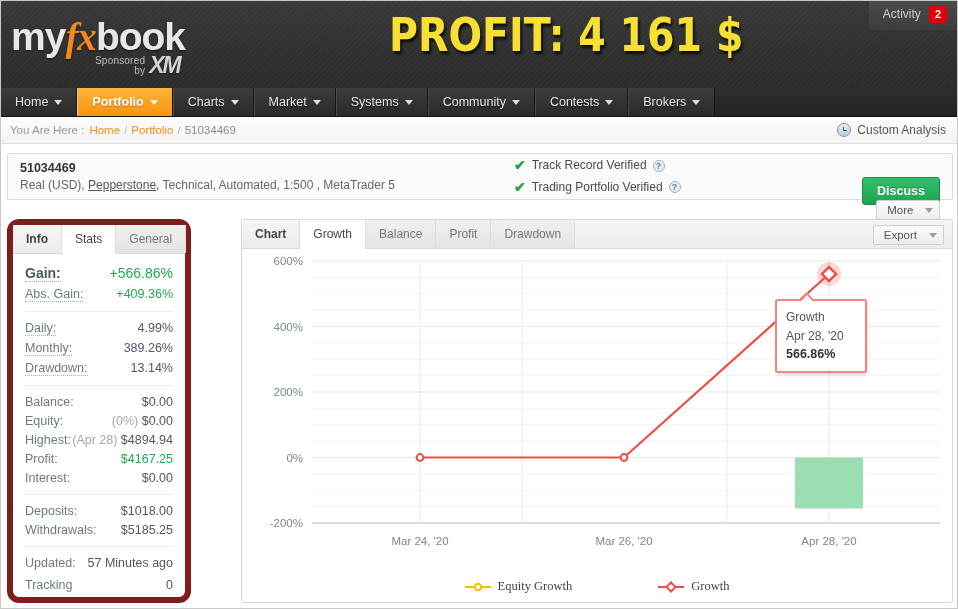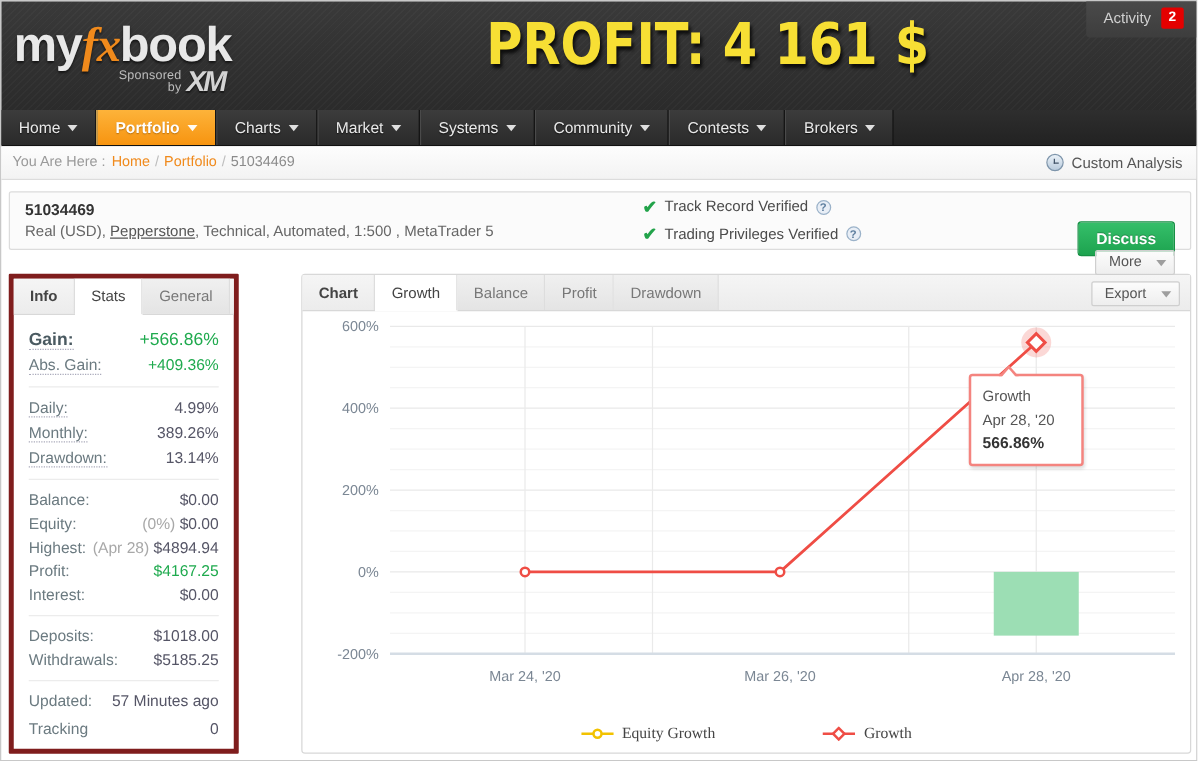--- a/index.html
+++ b/index.html
@@ -155,21 +155,21 @@
     color: #fff; font-size: 12.5px; font-weight: bold;
     padding: 6px 14px; border-radius: 3px; cursor: pointer;
     text-shadow: 0 -1px 0 rgba(0,0,0,.25);
     border: 1px solid #169044;
     margin-top: 28px;
   }
 
   
   .stats-panel {
     position: absolute; left: 6px; top: 218px; width: 184px; height: 384px;
-    background: #fff; border: 4px solid #7f1d1d; border-radius: 1px;
+    background: #fff; border: 6px solid #7f1d1d; border-radius: 12px;
   }
   .stats-tabs {
     display: flex; align-items: flex-end; height: 29px;
     background: linear-gradient(180deg,#f5f5f5,#ececec);
     border-bottom: 1px solid #d8d8d8;
   }
   .stab {
     font-size: 12px; color: #777; padding: 6px 13px 6px;
     cursor: pointer; border-right: 1px solid #ddd;
     background: linear-gradient(180deg,#f0f0f0,#e4e4e4);
@@ -342,21 +342,21 @@
       </div>
     </div>
     <div class="acct-verify">
       <div class="verify-row">
         <span class="check-mark">✔</span>
         <span>Track Record Verified</span>
         <span class="help-icon">?</span>
       </div>
       <div class="verify-row">
         <span class="check-mark">✔</span>
-        <span>Trading Privileges Verified</span>
+        <span>Trading Portfolio Verified</span>
         <span class="help-icon">?</span>
       </div>
     </div>
     <div class="discuss-btn">Discuss</div>
   </div>
 
   <div class="stats-panel">
     <div class="stats-tabs">
       <div class="stab bold">Info</div>
       <div class="stab active">Stats</div>

